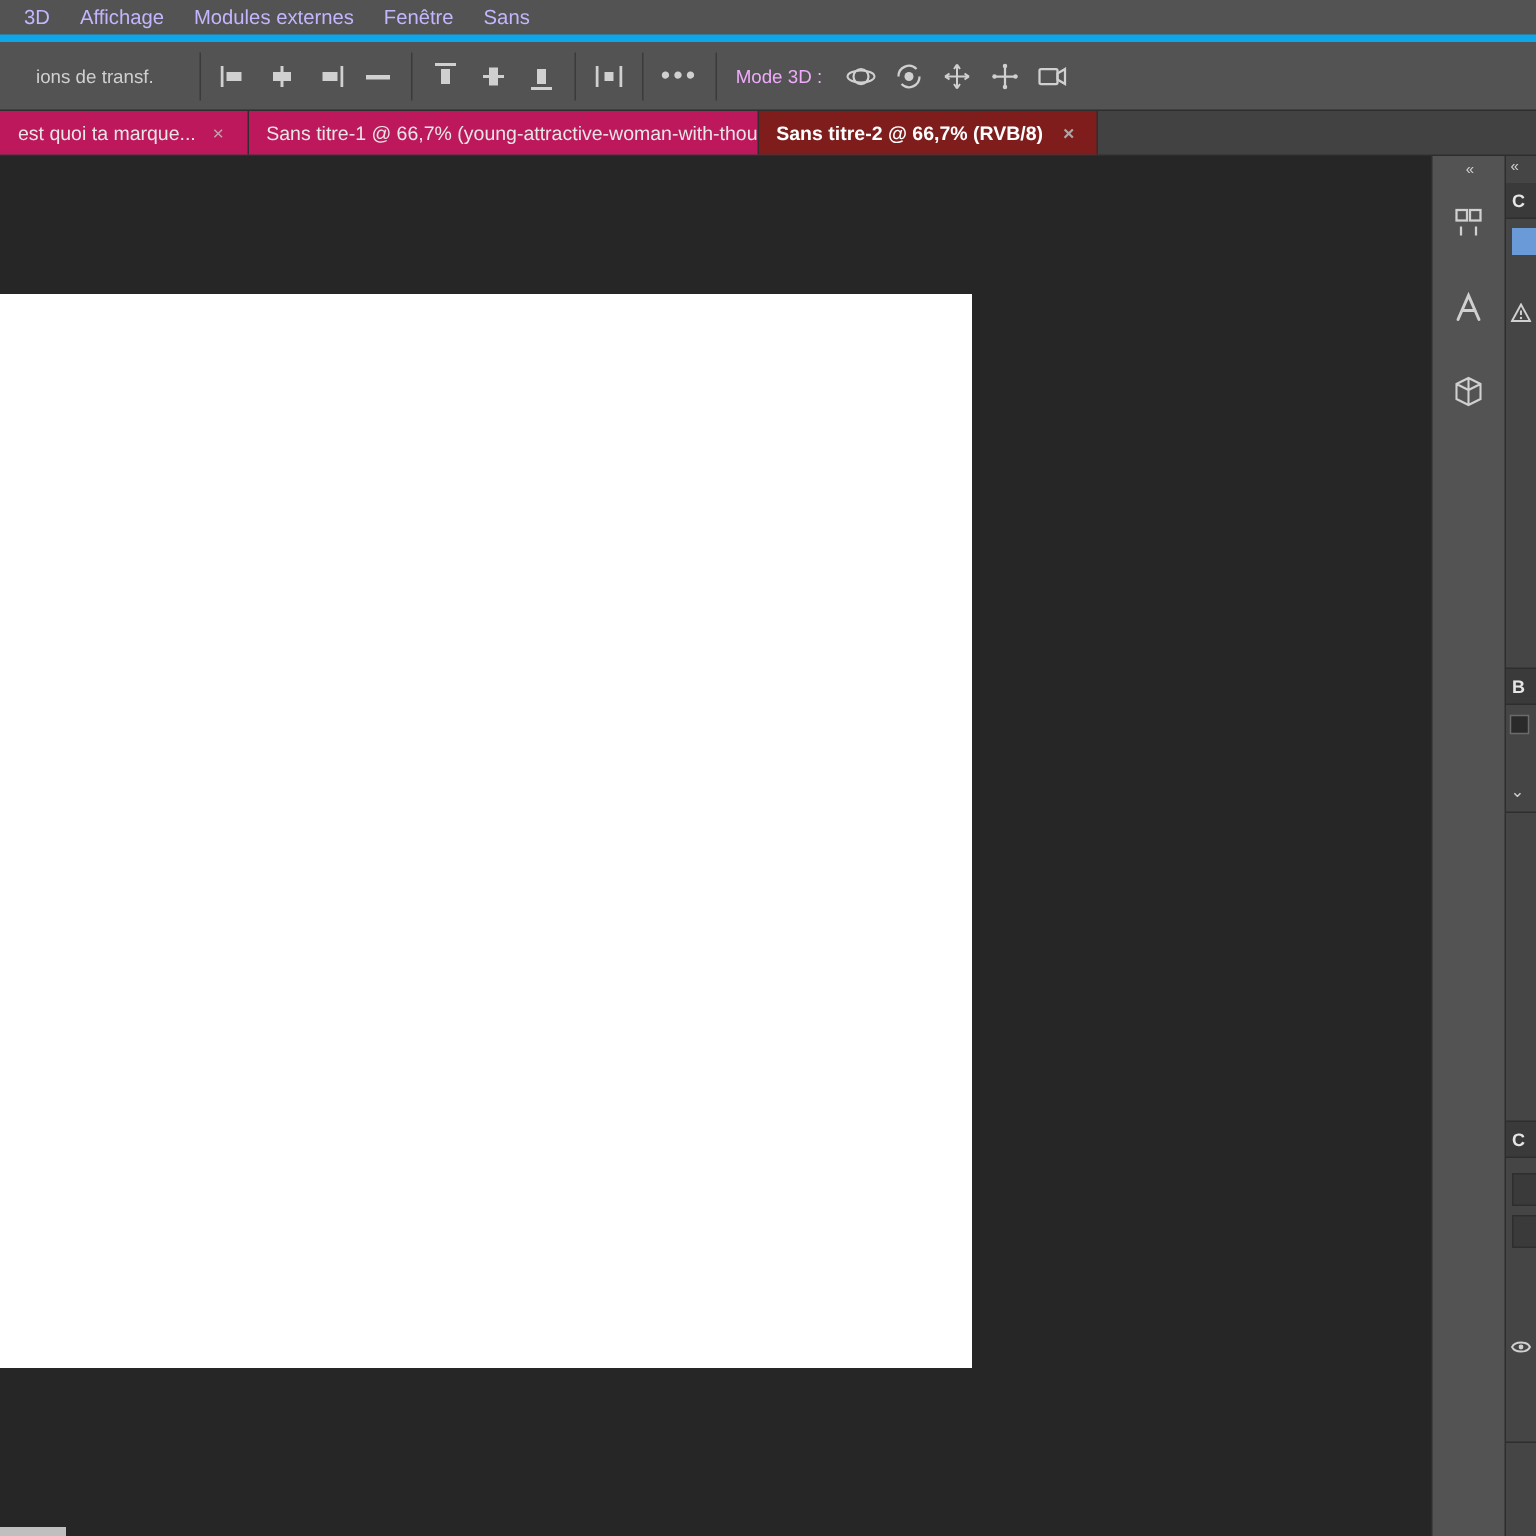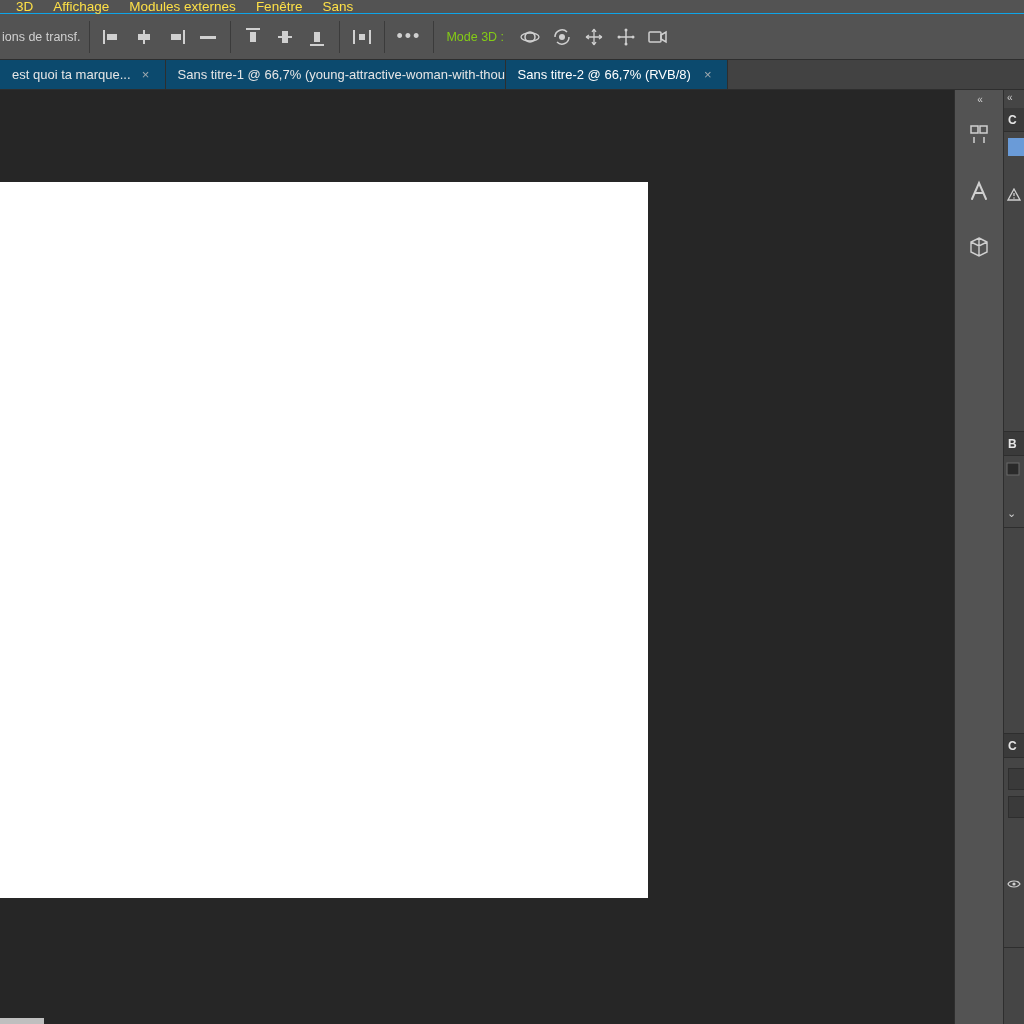--- a/index.html
+++ b/index.html
@@ -5,64 +5,64 @@
 * { margin: 0; padding: 0; box-sizing: border-box; font-family: "Segoe UI", Tahoma, sans-serif; }
 body {
   width: 1024px; height: 1024px; overflow: hidden;
   background: #535353; color: #e6e6e6;
   display: flex; flex-direction: column;
   user-select: none;
 }
 
 
 .menubar {
-  height: 14px; background: #535353;
+  height: 28px; background: #535353;
   display: flex; align-items: center; padding: 0 4px 0 6px;
-  font-size: 13.5px; color: #fde047;
-  border-bottom: 1px solid #0ea5e9;
+  font-size: 13.5px; color: #c4b5fd;
+  border-bottom: 5px solid #0ea5e9;
 }
 .menubar .menu-item { padding: 4px 10px; cursor: default; }
 
 
 .optionsbar {
   height: 46px; background: #535353;
   display: flex; align-items: center;
   border-bottom: 1px solid #2e2e2e;
   font-size: 12.5px; color: #d0d0d0;
   padding-left: 0px;
 }
-.optionsbar .label { padding: 0 2px; white-space: nowrap; }
+.optionsbar .label { padding: 0 24px; white-space: nowrap; }
 .opt-sep {
   width: 1px; height: 32px; background: #3b3b3b; margin: 0 6px;
 }
 .opt-icon {
   width: 26px; height: 26px; margin: 0 3px;
   display: flex; align-items: center; justify-content: center;
   color: #d0d0d0; cursor: default;
 }
 .opt-icon svg { display: block; }
 .opt-dots { font-size: 18px; letter-spacing: 2px; color: #d0d0d0; padding: 0 6px; }
-.mode3d { font-size: 12.5px; color: #84cc16; padding: 0 10px 0 6px; white-space: nowrap; }
+.mode3d { font-size: 12.5px; color: #f0abfc; padding: 0 10px 0 6px; white-space: nowrap; }
 
 
 .tabstrip {
   height: 30px; background: #424242;
   display: flex; align-items: stretch;
   font-size: 13px; border-bottom: 1px solid #2e2e2e;
 }
 .doc-tab {
   display: flex; align-items: center; gap: 8px;
   padding: 0 12px; color: #e6e6e6;
   border-right: 1px solid #2e2e2e;
-  background: #0c4a6e;
+  background: #be185d;
   max-width: 340px; overflow: hidden; white-space: nowrap;
   cursor: default;
 }
 .doc-tab.active {
-  background: #0c4a6e; color: #ffffff; font-weight: 400; gap: 10px;
+  background: #7f1d1d; color: #ffffff; font-weight: 700; gap: 10px;
 }
 .doc-tab .close {
   color: #bcbcbc; font-size: 13px; opacity: .85;
   width: 14px; text-align: center;
 }
 
 
 .workrow {
   flex: 1 1 auto; display: flex; min-height: 0;
   background: #535353;

